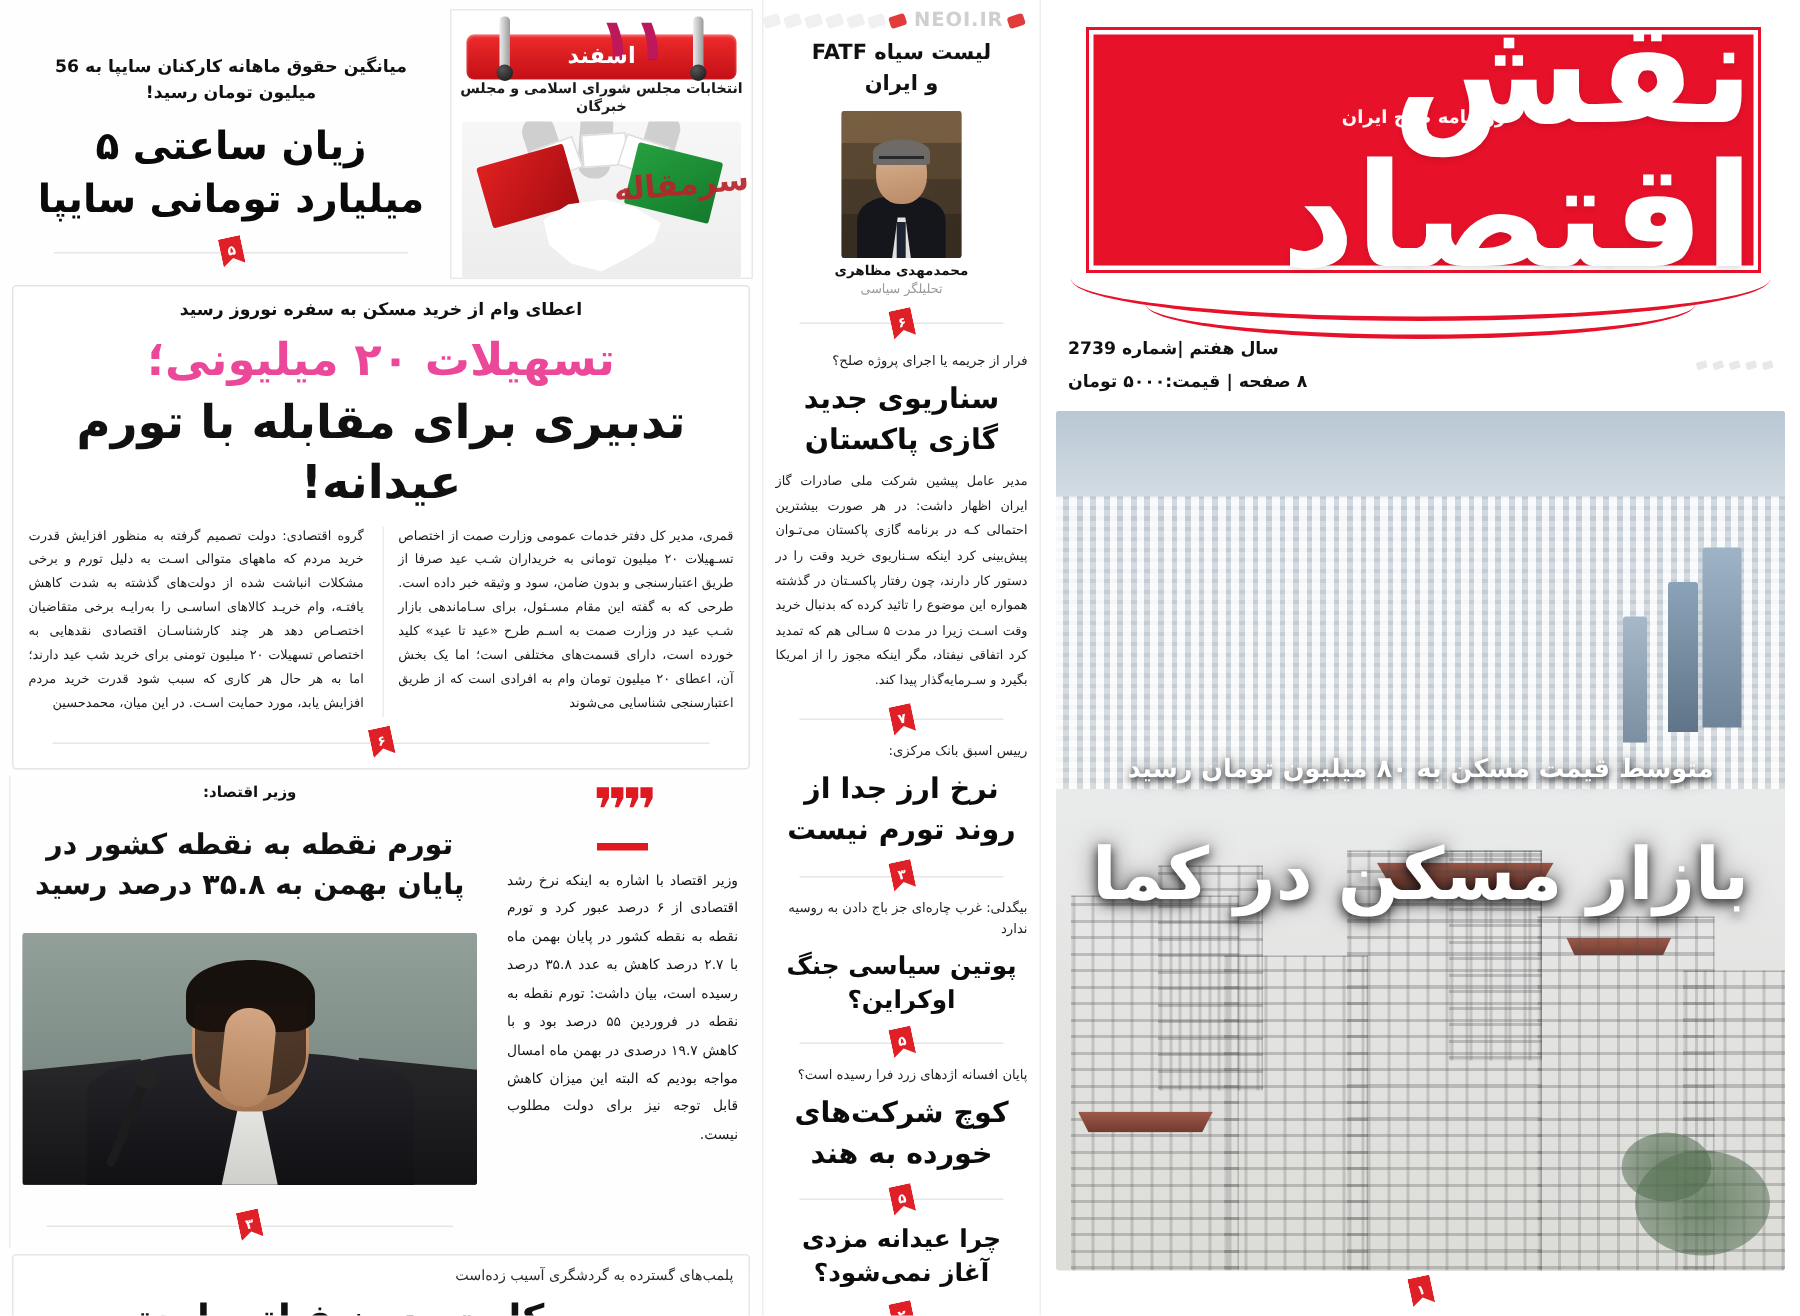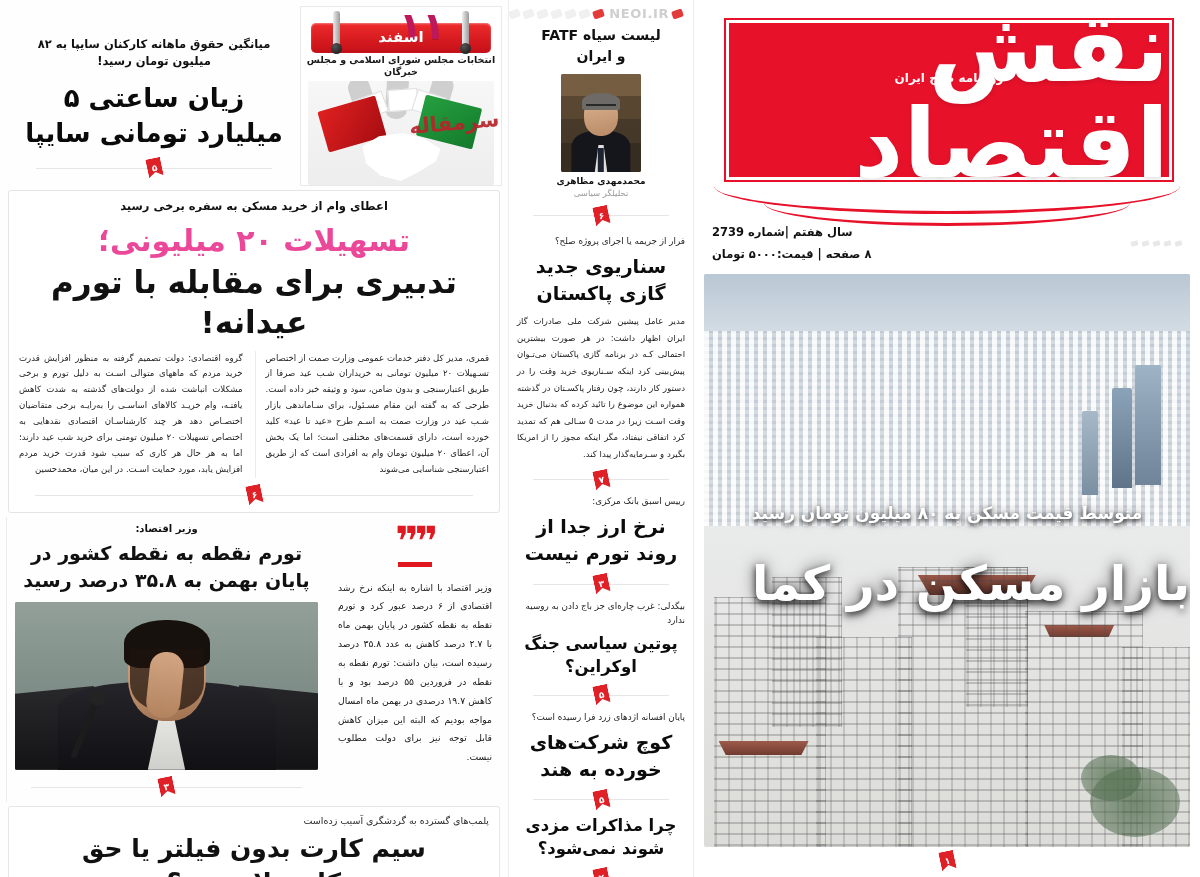--- a/index.html
+++ b/index.html
@@ -168,21 +168,21 @@
     flex: 1; font-size: 8.6px; line-height: 1.85; color: #1c1c1c;
     text-align: justify;
   }
   .lead-col.sep { border-left: 1px solid #ececec; padding-left: 10px; }
 
   
   .mid-row { display: flex; gap: 6px; margin-top: 4px; }
   .minister {
     flex: 1; padding: 6px 8px 4px 8px;
     border-left: 1px solid #ececec;
-    display: flex; flex-direction: column;
+    display: flex; flex-direction: column; gap: 10px;
   }
   .min-kicker {
     font-size: 10px; font-weight: 700; text-align: center; color:#111;
     margin-bottom: 6px;
   }
   .min-head {
     font-size: 19px; font-weight: 800; color: #111;
     text-align: center; line-height: 1.45; letter-spacing: -.4px;
   }
   .min-photo {
@@ -463,21 +463,21 @@
   .g2 { right: 10%; bottom: 46px; width: 60px; height: 46px; }
 
   .photo-kicker {
     position:absolute; left: 0; right: 0; top: 40%;
     text-align:center; color:#fff; font-size: 17px; font-weight: 800;
     letter-spacing: -.3px;
     text-shadow: 0 2px 4px rgba(0,0,0,.75), 0 0 10px rgba(0,0,0,.5);
   }
   .photo-head {
     position:absolute; left:0; right:0; top: 49%;
-    text-align:right; color:#fff; font-size: 48px; font-weight: 900;
+    text-align:center; color:#fff; font-size: 48px; font-weight: 900;
     letter-spacing: -2px; line-height: 1.2;
     text-shadow: 0 3px 7px rgba(0,0,0,.8), 0 0 16px rgba(0,0,0,.55);
   }
   .left-bottom-badge {
     height: 26px; display:flex; align-items:center; justify-content:center;
     margin: 0 2px;
   }
 </style>
 </head>
 <body>
@@ -504,30 +504,30 @@
           <div class="slip a"></div>
           <div class="slip b"></div>
           <div class="slip c"></div>
           <div class="ballot red"></div>
           <div class="ballot green"></div>
           <div class="iran-map"></div>
         </div>
       </div>
 
       <div class="saipa-block">
-        <div class="saipa-kicker">میانگین حقوق ماهانه کارکنان سایپا به ۸۲ میلیون تومان رسید!</div>
+        <div class="saipa-kicker">میانگین حقوق ماهانه کارکنان سایپا به 56 میلیون تومان رسید!</div>
         <div class="saipa-head">زیان ساعتی ۵ میلیارد تومانی سایپا</div>
         <div class="divider-badge">
           <div class="pg-badge">۵</div>
         </div>
       </div>
     </div>
 
     <div class="lead">
-      <div class="lead-kicker">اعطای وام از خرید مسکن به سفره برخی رسید</div>
+      <div class="lead-kicker">اعطای وام از خرید مسکن به سفره نوروز رسید</div>
       <div class="lead-h1">تسهیلات ۲۰ میلیونی؛</div>
       <div class="lead-h2">تدبیری برای مقابله با تورم عیدانه!</div>
       <div class="lead-cols">
         <div class="lead-col sep">قمری، مدیر کل دفتر خدمات عمومی وزارت صمت از اختصاص تسـهیلات ۲۰ میلیون تومانی به خریداران شـب عید صرفا از طریق اعتبارسنجی و بدون ضامن، سود و وثیقه خبر داده است. طرحی که به گفته این مقام مسـئول، برای سـاماندهی بازار شـب عید در وزارت صمت به اسـم طرح «عید تا عید» کلید خورده است، دارای قسمت‌های مختلفی است؛ اما یک بخش آن، اعطای ۲۰ میلیون تومان وام به افرادی است که از طریق اعتبارسنجی شناسایی می‌شوند</div>
         <div class="lead-col">گروه اقتصادی: دولت تصمیم گرفته به منظور افزایش قدرت خرید مردم که ماههای متوالی اسـت به دلیل تورم و برخی مشکلات انباشت شده از دولت‌های گذشته به شدت کاهش یافتـه، وام خریـد کالاهای اساسـی را به‌رایـه برخی متقاضیان اختصـاص دهد هر چند کارشناسـان اقتصادی نقدهایی به اختصاص تسهیلات ۲۰ میلیون تومنی برای خرید شب عید دارند؛ اما به هر حال هر کاری که سبب شود قدرت خرید مردم افزایش یابد، مورد حمایت اسـت. در این میان، محمدحسین</div>
       </div>
       <div class="divider-badge">
         <div class="pg-badge">۶</div>
       </div>
     </div>
@@ -630,21 +630,21 @@
 
     <div class="mc-item">
       <div class="mc-kicker">پایان افسانه اژدهای زرد فرا رسیده است؟</div>
       <div class="mc-head">کوچ شرکت‌های خورده به هند</div>
       <div class="divider-badge">
         <div class="pg-badge">۵</div>
       </div>
     </div>
 
     <div class="mc-item">
-      <div class="mc-head sm">چرا مذاکرات مزدی شوند نمی‌شود؟</div>
+      <div class="mc-head sm">چرا عیدانه مزدی آغاز نمی‌شود؟</div>
       <div class="divider-badge">
         <div class="pg-badge">۲</div>
       </div>
     </div>
 
   </div>
 
   <div class="left-col">
 
     <div class="masthead">

